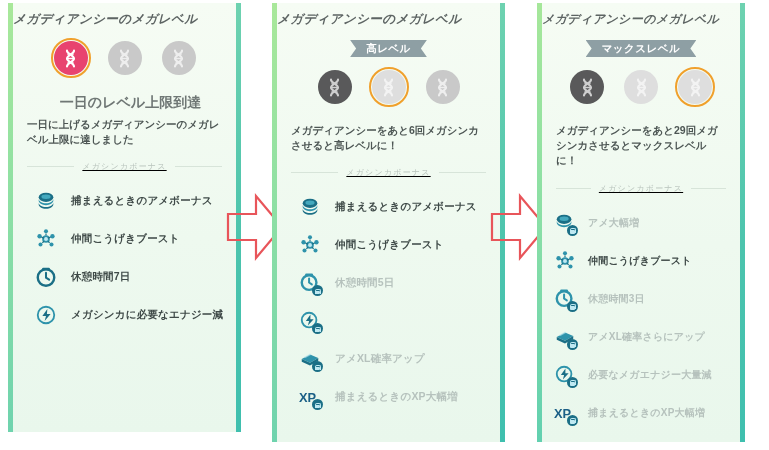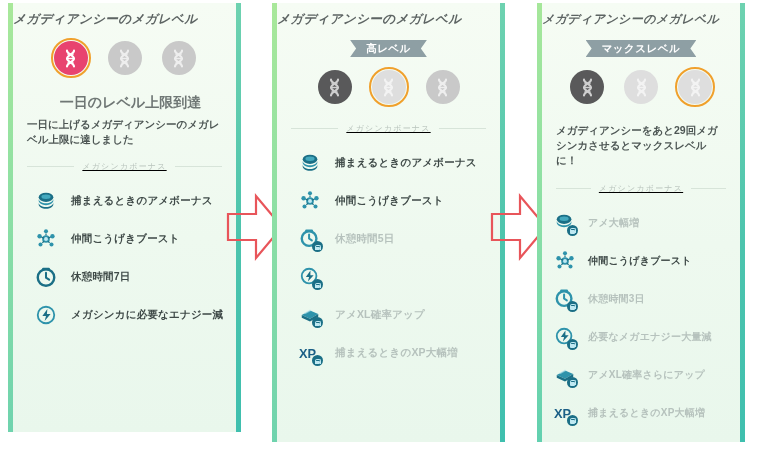--- a/index.html
+++ b/index.html
@@ -263,20 +263,21 @@
           <div class="dot grey">
             <svg class="helix" viewBox="0 0 24 24">
               <path d="M8 3c0 4 8 5 8 9s-8 5-8 9" stroke="#eee" stroke-width="2.4" fill="none" stroke-linecap="round"></path>
               <path d="M16 3c0 4-8 5-8 9s8 5 8 9" stroke="#eee" stroke-width="2.4" fill="none" stroke-linecap="round"></path>
               <path d="M9 7h6M8.5 12h7M9 17h6" stroke="#eee" stroke-width="1.5" stroke-linecap="round"></path>
             </svg>
           </div>
         </div>
       </div>
       <div class="status-title"></div>
+      <div class="status-body centered">メガディアンシーをあと6回メガシンカさせると高レベルに！</div>
       <div class="divider">
         <div class="ln"></div>
         <div class="lbl">メガシンカボーナス</div>
         <div class="ln"></div>
       </div>
       <div class="bonuses">
 
         <div class="bonus">
           <div class="bicon">
             <svg viewBox="0 0 24 24" width="22" height="22">
@@ -468,49 +469,49 @@
                 <i></i>
                 <b></b>
               </div>
           </div>
           <div class="blabel locked">休憩時間3日</div>
         </div>
 
         <div class="bonus">
           <div class="bicon">
             <svg viewBox="0 0 24 24" width="22" height="22">
-              <circle cx="11" cy="11" r="8" fill="none" stroke="#2e93ab" stroke-width="2"></circle>
-              <path d="M12.5 5L7.5 12h3.5l-1.3 5L16 10h-3.6z" fill="#1b6f86"></path>
-            </svg>
-            <div class="lockbadge">
-                <i></i>
-                <b></b>
-              </div>
-          </div>
-          <div class="blabel locked">必要なメガエナジー大量減</div>
-        </div>
-
-        <div class="bonus">
-          <div class="bicon">
-            <svg viewBox="0 0 24 24" width="22" height="22">
               <path d="M3 12l9-5 9 4-9 5z" fill="#2e93ab"></path>
               <path d="M3 12v3l9 4 9-5v-3l-9 5z" fill="#1b6f86"></path>
               <path d="M5 10l7-4 2 1-7 4z" fill="#bfe9f2" opacity=".6"></path>
             </svg>
             <div class="lockbadge">
                 <i></i>
                 <b></b>
               </div>
           </div>
           <div class="blabel locked">アメXL確率さらにアップ</div>
         </div>
 
         <div class="bonus">
           <div class="bicon">
             <svg viewBox="0 0 24 24" width="22" height="22">
+              <circle cx="11" cy="11" r="8" fill="none" stroke="#2e93ab" stroke-width="2"></circle>
+              <path d="M12.5 5L7.5 12h3.5l-1.3 5L16 10h-3.6z" fill="#1b6f86"></path>
+            </svg>
+            <div class="lockbadge">
+                <i></i>
+                <b></b>
+              </div>
+          </div>
+          <div class="blabel locked">必要なメガエナジー大量減</div>
+        </div>
+
+        <div class="bonus">
+          <div class="bicon">
+            <svg viewBox="0 0 24 24" width="22" height="22">
               <text x="0" y="17" font-family="Liberation Sans, sans-serif" font-size="14" font-weight="bold" fill="#1b5f86">XP</text>
             </svg>
             <div class="lockbadge">
                 <i></i>
                 <b></b>
               </div>
           </div>
           <div class="blabel locked">捕まえるときのXP大幅増</div>
         </div>
 

